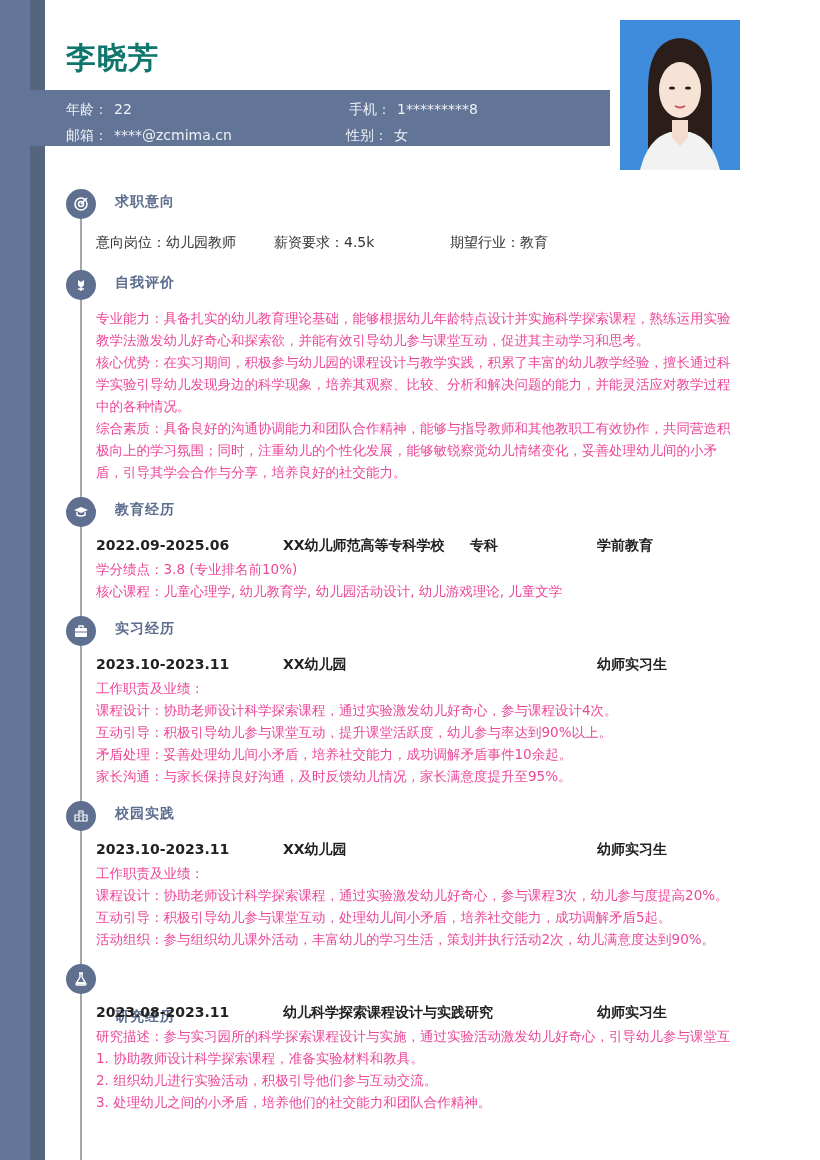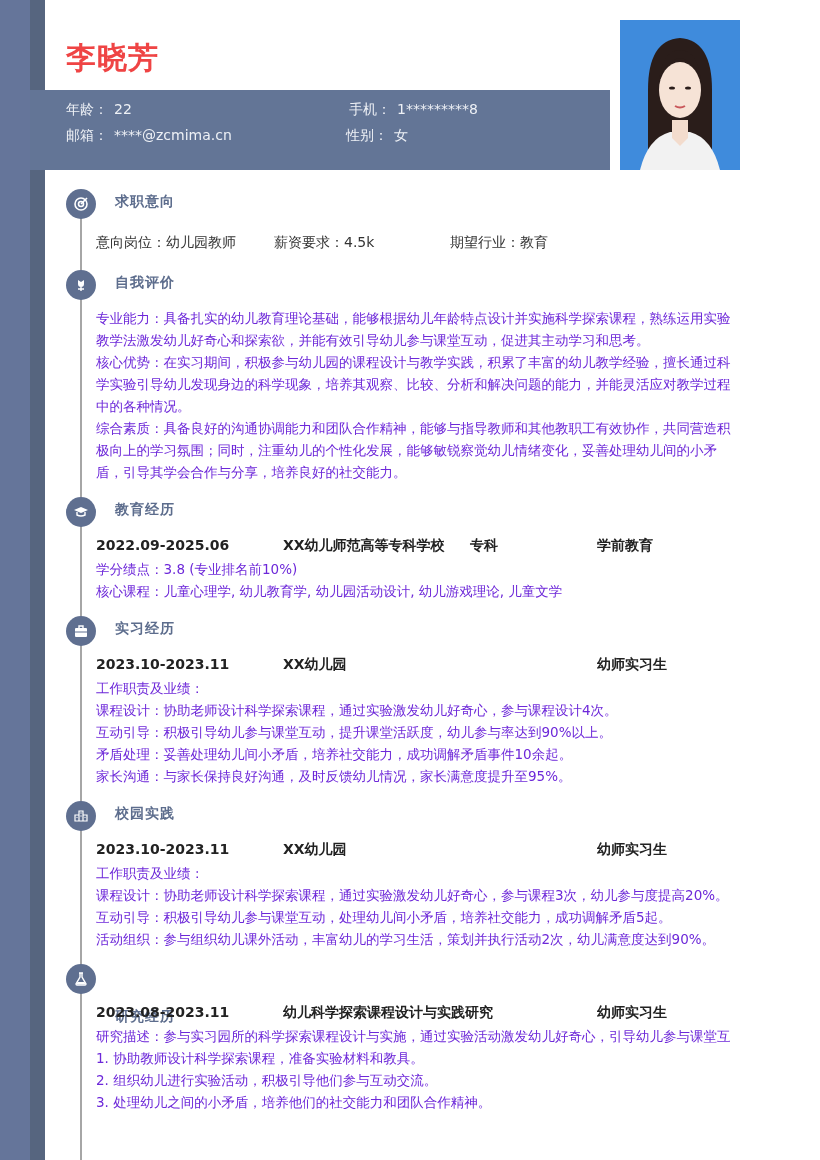--- a/index.html
+++ b/index.html
@@ -2,35 +2,35 @@
 <html><head>
 <meta charset="utf-8">
 <style>
   * { margin: 0; padding: 0; box-sizing: border-box; }
   html, body { width: 820px; height: 1160px; background: #ffffff; overflow: hidden; }
   body { position: relative; font-family: "DejaVu Sans", "Liberation Sans", sans-serif; color: #333; }
 
   .stripe-outer { position: absolute; left: 0; top: 0; width: 30px; height: 1160px; background: #65759a; }
   .stripe-inner { position: absolute; left: 30px; top: 0; width: 15px; height: 1160px; background: #56657f; }
 
-  .name { position: absolute; left: 66px; top: 38px; font-size: 30px; font-weight: bold; color: #ef4444; letter-spacing: 1px; }
+  .name { position: absolute; left: 66px; top: 38px; font-size: 30px; font-weight: bold; color: #0f766e; letter-spacing: 1px; }
 
-  .banner { position: absolute; left: 30px; top: 90px; width: 580px; height: 80px; background: #637596; color: #eef1f6; font-size: 14px; }
+  .banner { position: absolute; left: 30px; top: 90px; width: 580px; height: 56px; background: #637596; color: #eef1f6; font-size: 14px; }
   .banner .info { position: absolute; white-space: nowrap; }
   .banner .lbl { margin-right: 6px; }
 
   .photo { position: absolute; left: 620px; top: 20px; width: 120px; height: 150px; background: #3f8bdc; overflow: hidden; }
 
   .timeline { position: absolute; left: 80px; top: 204px; width: 2px; height: 956px; background: #a6a6a6; }
 
   .sec-icon { position: absolute; left: 66px; width: 30px; height: 30px; border-radius: 50%; background: #5f6f90; display: flex; align-items: center; justify-content: center; }
   .sec-icon svg { width: 16px; height: 16px; }
   .sec-title { position: absolute; left: 115px; font-size: 14px; font-weight: bold; color: #5d6d8d; letter-spacing: 1px; }
 
-  .txt { position: absolute; left: 96px; width: 670px; font-size: 13.5px; line-height: 22px; color: #6d28d9; }
+  .txt { position: absolute; left: 96px; width: 670px; font-size: 13.5px; line-height: 22px; color: #ec4899; }
   .row { position: absolute; font-size: 14px; line-height: 22px; color: #333; white-space: nowrap; }
   .bold { font-weight: bold; color: #222; }
 </style>
 </head>
 <body>
 
 <div class="stripe-outer"></div>
 <div class="stripe-inner"></div>
 
 <div class="name">李晓芳</div>

